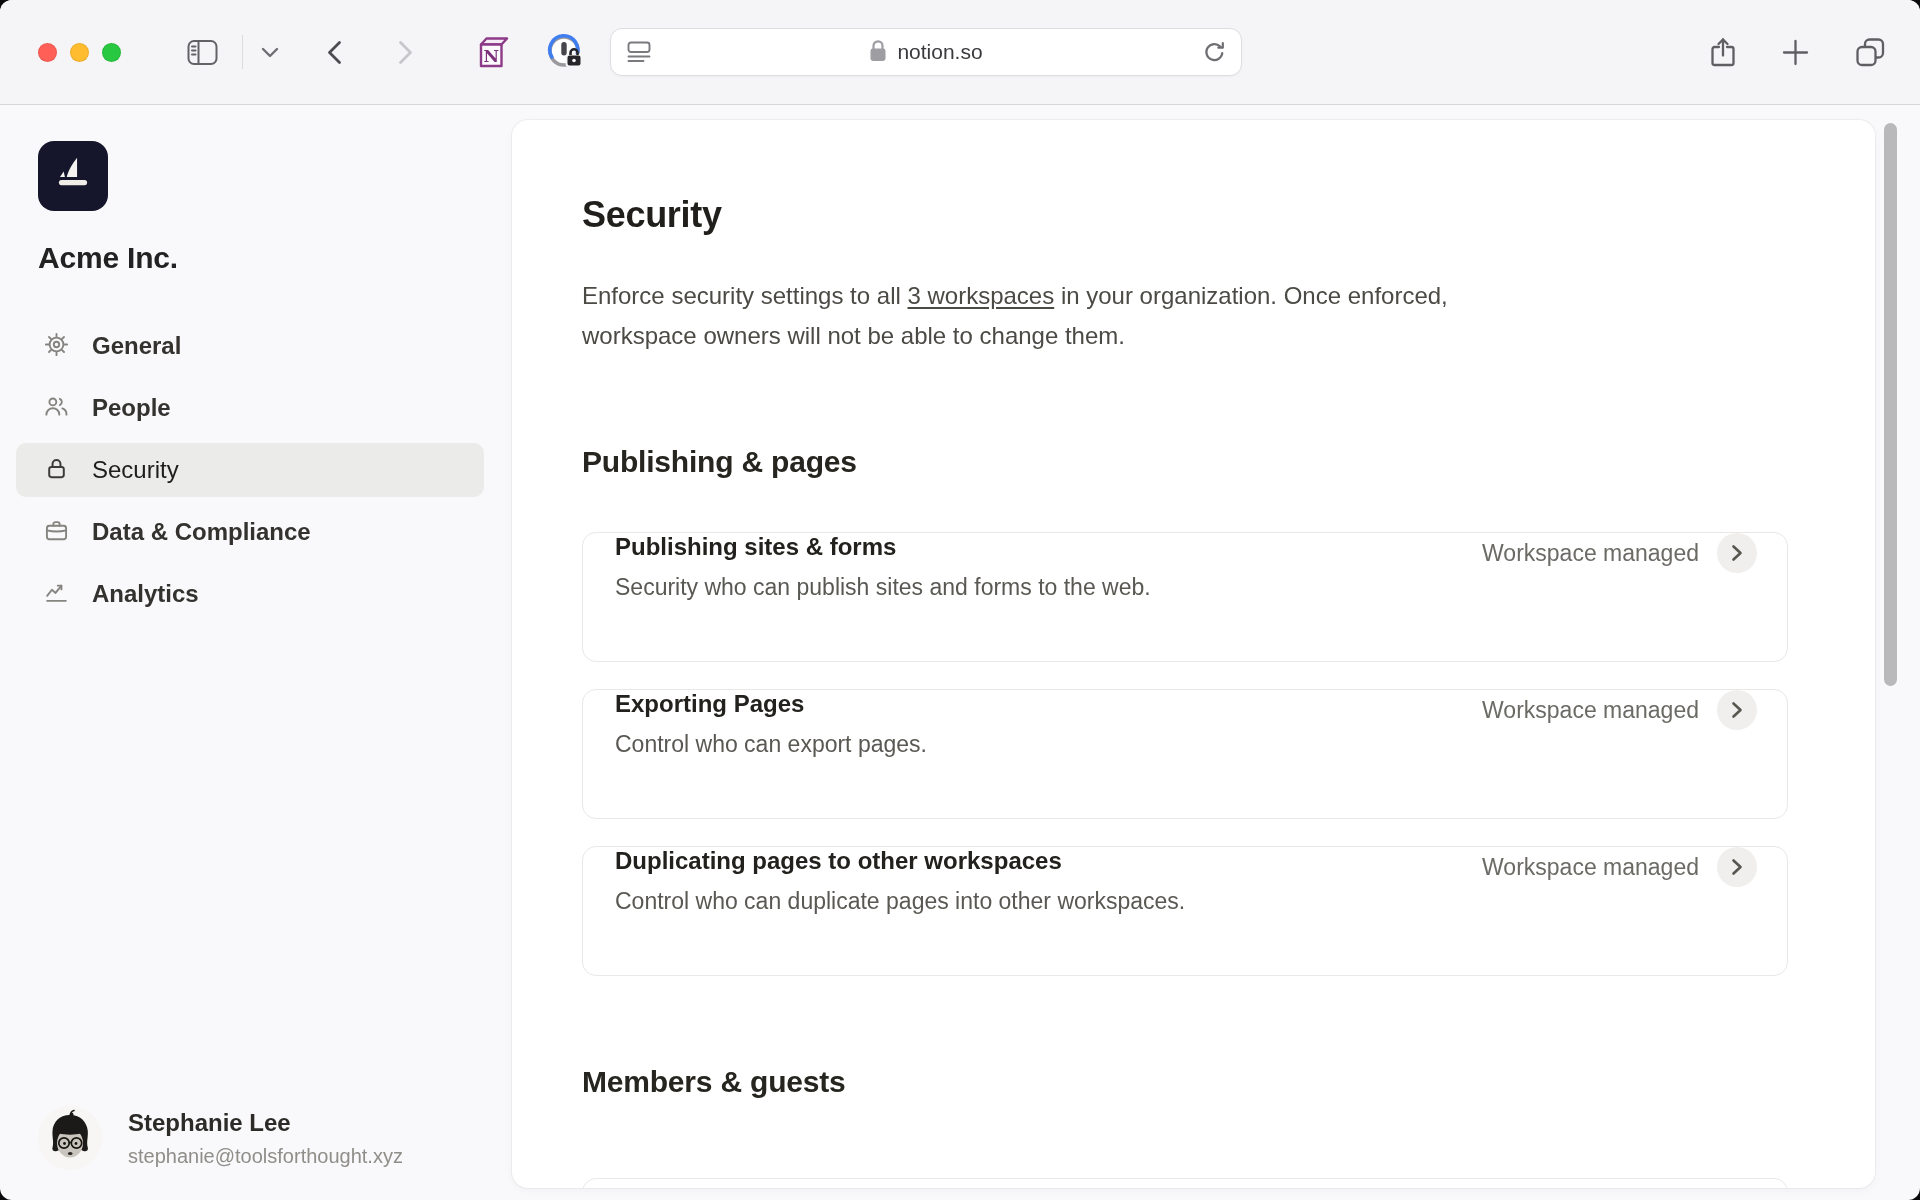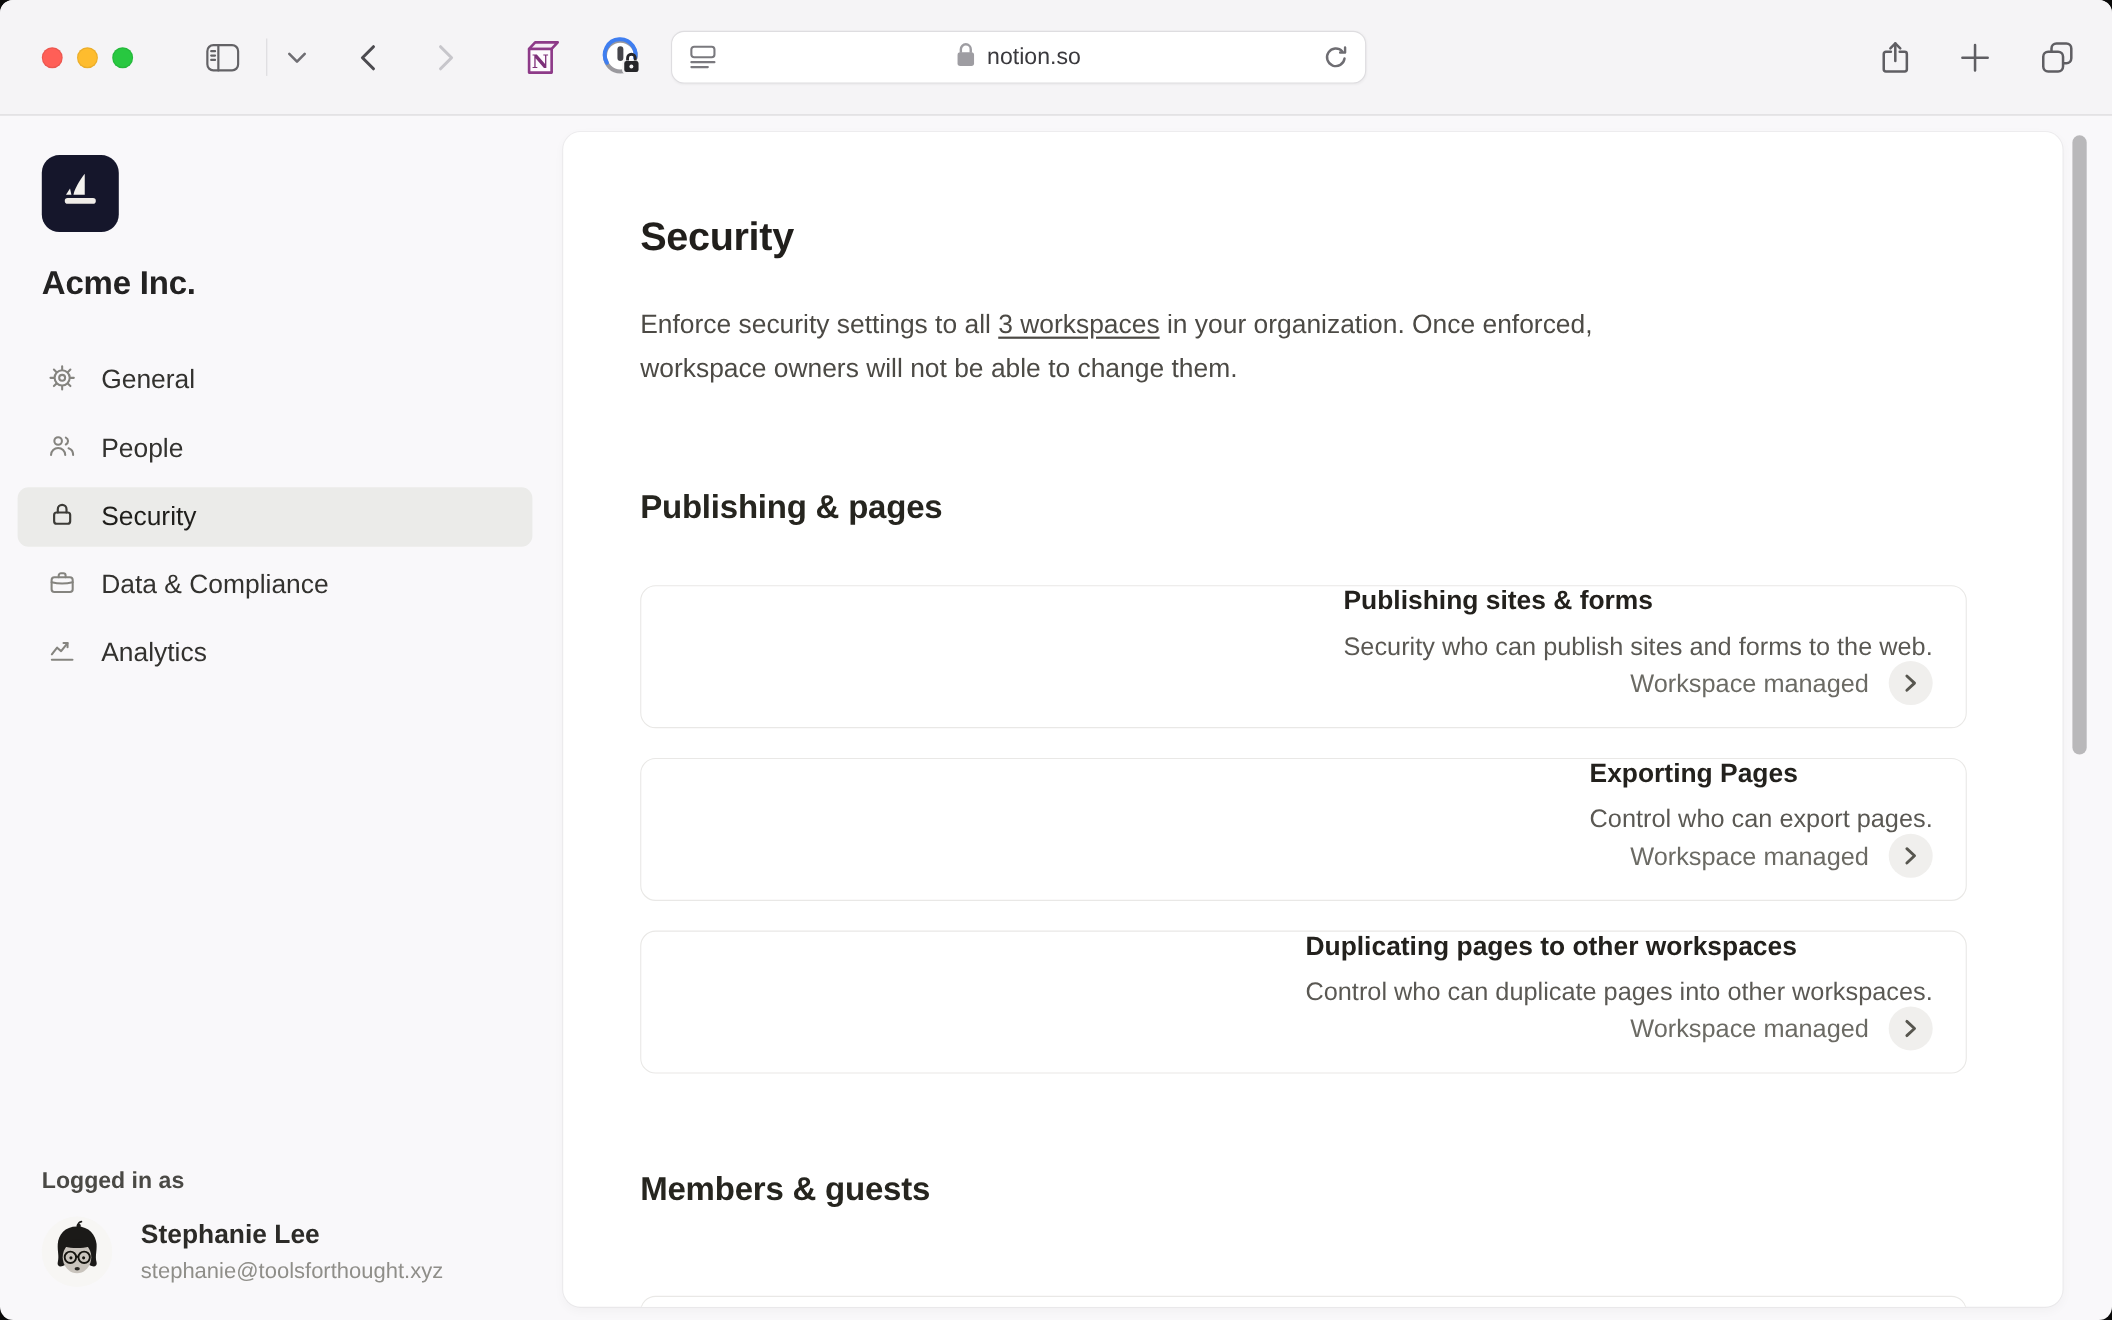--- a/index.html
+++ b/index.html
@@ -25,21 +25,21 @@
   .page{flex:1;display:flex;min-height:0;position:relative;}
 
   
   .sidebar{width:512px;flex:none;padding:36px 0 30px 38px;display:flex;flex-direction:column;}
   .org-logo{width:70px;height:70px;border-radius:16px;background:#15162b;display:flex;
     align-items:center;justify-content:center;}
   .org-name{margin-top:30px;font-size:30px;font-weight:700;color:#232222;letter-spacing:-0.2px;}
   .org-meta{margin-top:12px;font-size:19px;color:#73726d;}
   .nav{margin-top:44px;margin-left:-22px;width:468px;display:flex;flex-direction:column;gap:8px;}
   .nav-item{height:54px;border-radius:10px;display:flex;align-items:center;padding-left:28px;color:#85847f;}
-  .nav-item .lbl{margin-left:23px;font-size:24px;color:#33322f;}
+  .nav-item .lbl{margin-left:23px;font-size:24px;color:#33322f;font-weight:bold;}
   .nav-item.selected{background:#ebebe9;color:#45443f;}
   .nav-item.selected .lbl{color:#1f1e1b;font-weight:500;}
   .side-footer{margin-top:auto;}
   .logged-as{font-size:21px;font-weight:700;color:#4a4945;}
   .user-row{margin-top:20px;display:flex;align-items:center;}
   .avatar{width:64px;height:64px;border-radius:50%;overflow:hidden;flex:none;background:#f7f6f4;}
   .user-texts{margin-left:26px;display:flex;flex-direction:column;gap:8px;}
   .user-name{font-size:24px;font-weight:700;color:#2c2b28;}
   .user-email{font-size:20px;color:#8f8e89;}
 
@@ -47,21 +47,21 @@
   .main{flex:1;position:relative;}
   .panel{position:absolute;left:0;top:15px;right:45px;bottom:12px;background:#ffffff;border-radius:16px;
     box-shadow:0 0 0 1px rgba(20,20,20,0.045), 0 3px 10px rgba(20,20,20,0.035);
     overflow:hidden;padding:74px 0 0 70px;}
   .h1{font-size:36px;font-weight:700;color:#211f1c;letter-spacing:-0.3px;line-height:42px;}
   .intro{margin-top:40px;font-size:24px;line-height:40px;color:#4c4a45;max-width:945px;}
   .intro a{color:#4c4a45;text-decoration:underline;text-underline-offset:3px;cursor:pointer;}
   .h2{margin-top:88px;font-size:30px;font-weight:700;color:#26251f;line-height:36px;letter-spacing:-0.2px;}
   .cards{margin-top:52px;width:1206px;display:flex;flex-direction:column;gap:27px;}
   .card{height:130px;border:1.5px solid #e9e8e6;border-radius:14px;background:#fff;
-    display:flex;align-items:flex-end;padding:0 30px 0 32px;cursor:pointer;flex-direction:column;}
+    display:flex;align-items:flex-start;padding:0 30px 0 32px;cursor:pointer;}
   .card-text{display:flex;flex-direction:column;gap:13px;}
   .card-title{font-size:24px;font-weight:700;color:#23211d;}
   .card-desc{font-size:23px;color:#5a5853;}
   .card-right{margin-left:auto;display:flex;align-items:center;gap:18px;}
   .card-status{font-size:23px;color:#6b6a64;}
   .chev-btn{width:40px;height:40px;border-radius:50%;background:#f0efed;border:none;display:flex;
     align-items:center;justify-content:center;cursor:pointer;}
   .card-partial{margin-top:78px;height:60px;border:1.5px solid #e9e8e6;border-radius:14px;background:#fff;}
 
   
@@ -233,21 +233,20 @@
               <path d="M3 15.2l4.6-5.8 3.5 3 5.6-7"></path>
               <path d="M13.2 5.4h3.5V9"></path>
               <path d="M3 20h18"></path>
             </svg>
           </span>
           <span class="lbl">Analytics</span>
         </div>
       </div>
 
       <div class="side-footer">
-        <div class="logged-as">Logged in as</div>
         <div class="user-row">
           <div class="avatar">
             <svg width="64" height="64" viewBox="0 0 64 64">
               <circle cx="32" cy="32" r="32" fill="#f7f6f4"></circle>
               <path d="M32 9c-11 0-17 7.5-17.5 16-0.4 7 1.5 11 0 16.5-0.8 3 1.5 4.5 4.5 3.5 2.5-0.8 4-3 4.5-6l17.5-0.3c0.3 3 1.8 5.5 4.3 6.3 3 1 5.3-0.5 4.5-3.5-1.5-5.5 0.4-9.5 0-16.5C49 16.5 43 9 32 9z" fill="#1b1a18"></path>
               <circle cx="33.5" cy="8.5" r="2" fill="#1b1a18"></circle>
               <path d="M36 4.5c-2.5 0.5-3.5 2.5-3 4.5" fill="none" stroke="#1b1a18" stroke-width="1.6" stroke-linecap="round"></path>
               <ellipse cx="32" cy="37" rx="13" ry="14.5" fill="#c9c4bd"></ellipse>
               <path d="M19 34c0-9 5-13.5 13-13.5S45 25 45 34c0-2-1-5-2.5-6.5-4.5 1.5-16.5 1.5-21 0C20 29 19 32 19 34z" fill="#1b1a18"></path>
               <circle cx="26" cy="37" r="5.2" fill="none" stroke="#15140f" stroke-width="1.7"></circle>

